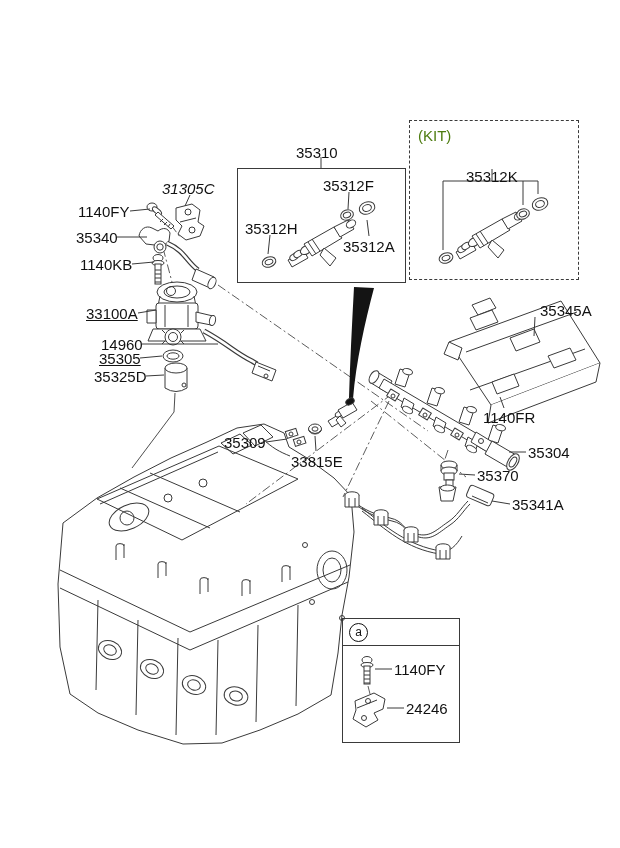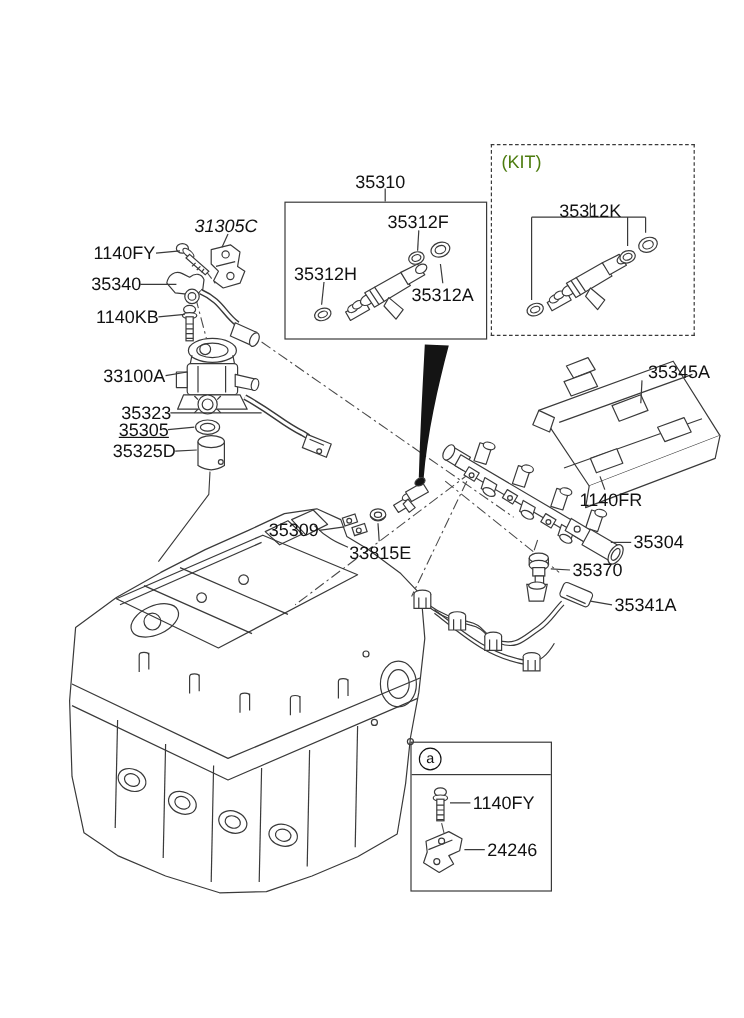--- a/index.html
+++ b/index.html
@@ -334,22 +334,22 @@
 
   <div class="callout" style="left:296px;top:144px;text-align:right;">35310</div>
   <div class="callout" style="left:323px;top:177px;">35312F</div>
   <div class="callout" style="left:245px;top:220px;">35312H</div>
   <div class="callout" style="left:343px;top:238px;">35312A</div>
   <div class="callout" style="left:466px;top:155px;margin-top:13px;">35312K</div>
   <div class="callout" style="left:162px;top:180px;font-style:italic;">31305C</div>
   <div class="callout" style="left:78px;top:203px;">1140FY</div>
   <div class="callout" style="left:76px;top:229px;">35340</div>
   <div class="callout" style="left:80px;top:256px;">1140KB</div>
-  <div class="callout" style="left:86px;top:305px;">33100A</div>
-  <div class="callout" style="left:101px;top:336px;">35323</div>
+  <div class="callout" style="left:86px;top:305px;text-decoration:underline;">33100A</div>
+  <div class="callout" style="left:101px;top:336px;">14960</div>
   <div class="callout" style="left:99px;top:350px;text-decoration:underline;">35305</div>
   <div class="callout" style="left:94px;top:368px;">35325D</div>
   <div class="callout" style="left:224px;top:434px;text-align:center;">35309</div>
   <div class="callout" style="left:291px;top:453px;">33815E</div>
   <div class="callout" style="left:540px;top:302px;text-align:right;">35345A</div>
   <div class="callout" style="left:483px;top:409px;">1140FR</div>
   <div class="callout" style="left:528px;top:444px;">35304</div>
   <div class="callout" style="left:477px;top:467px;">35370</div>
   <div class="callout" style="left:512px;top:496px;">35341A</div>
   <div class="callout" style="left:394px;top:661px;">1140FY</div>

